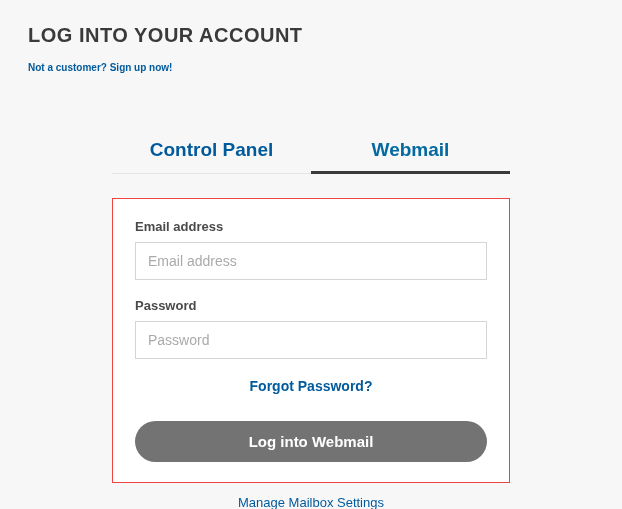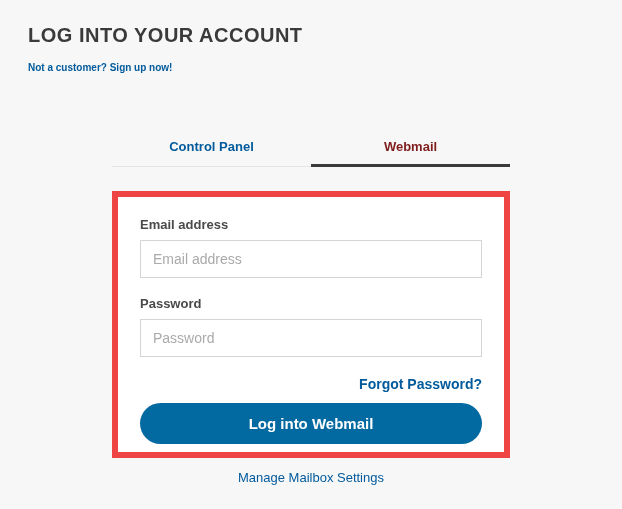--- a/index.html
+++ b/index.html
@@ -35,48 +35,48 @@
     }
     .tabs {
       display: flex;
       width: 100%;
       border-bottom: 1px solid #e4e4e4;
     }
     .tab {
       flex: 1;
       text-align: center;
       padding: 10px 0 12px;
-      font-size: 13px;
+      font-size: 19px;
       font-weight: 700;
       cursor: pointer;
       position: relative;
     }
     .tab-inactive {
       color: #005a9c;
     }
     .tab-active {
-      color: #7f1d1d;
+      color: #0369a1;
     }
     .tab-active::after {
       content: "";
       position: absolute;
       left: 0;
       right: 0;
       bottom: -1px;
       height: 3px;
       background: #3a3a3a;
     }
     .panel-wrapper {
       padding: 0 84px;
       margin-top: 24px;
     }
     .panel {
       background: #ffffff;
-      border: 6px solid #ef4444;
-      padding: 20px 22px 8px;
+      border: 1px solid #ef4444;
+      padding: 20px 22px 20px;
     }
     .field-label {
       font-size: 13px;
       font-weight: 700;
       color: #4a4a4a;
       margin-bottom: 8px;
     }
     .text-input {
       width: 100%;
       padding: 10px 12px;
@@ -86,33 +86,33 @@
       background: #fff;
       outline: none;
     }
     .text-input::placeholder {
       color: #aaa;
     }
     .field-group {
       margin-bottom: 18px;
     }
     .forgot-row {
-      text-align: right;
-      margin-bottom: 10px;
+      text-align: center;
+      margin-bottom: 26px;
     }
     .forgot-link {
       color: #005a9c;
       font-size: 14px;
       font-weight: 700;
       text-decoration: none;
       cursor: pointer;
     }
     .login-button {
       width: 100%;
-      background: #0369a1;
+      background: #737373;
       color: #ffffff;
       border: none;
       border-radius: 999px;
       padding: 12px 0;
       font-size: 15px;
       font-weight: 700;
       cursor: pointer;
     }
     .manage-row {
       text-align: center;

